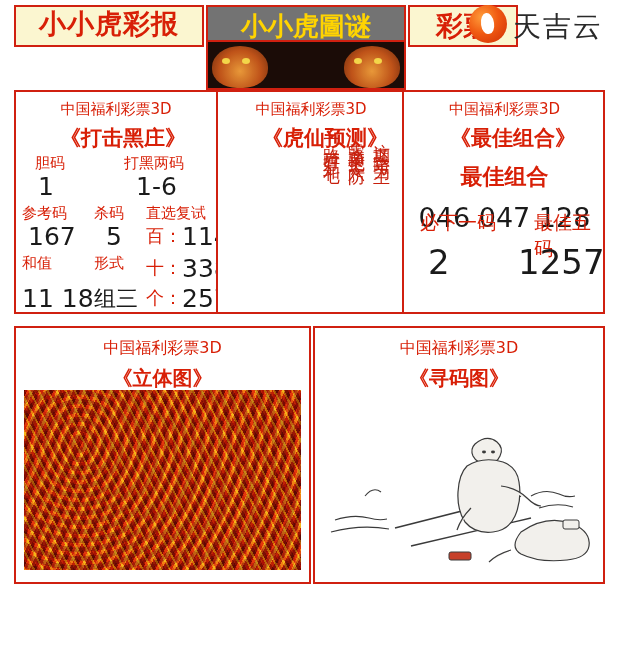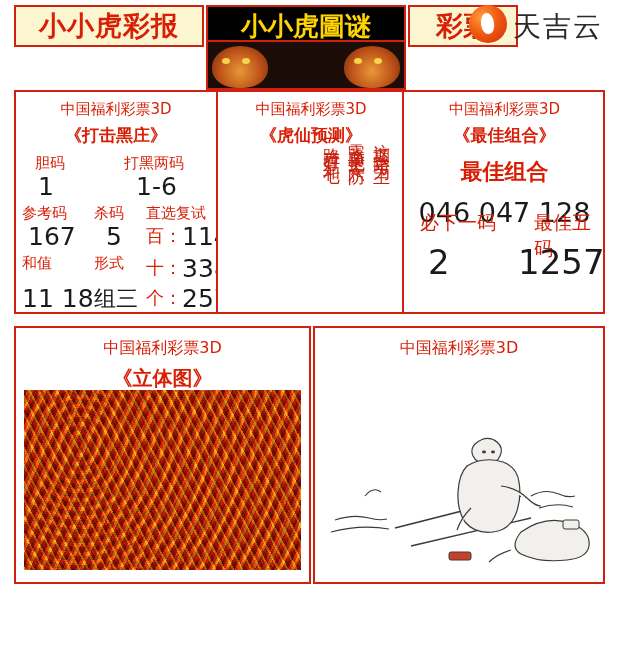--- a/index.html
+++ b/index.html
@@ -2,22 +2,22 @@
 <html><head>
 <meta charset="utf-8">
 <style>
   html,body{margin:0;padding:0;background:#fff;}
   body{width:619px;height:670px;overflow:hidden;font-family:"Liberation Serif",serif;}
   .page{position:relative;width:619px;height:670px;background:#fff;}
 
   
   .header{position:relative;height:52px;}
   .hdr-left{position:absolute;left:14px;top:5px;width:190px;height:42px;border:2px solid #d02010;background:#fbf6d0;box-sizing:border-box;}
-  .hdr-left span{display:block;text-align:center;font-size:27px;line-height:38px;font-weight:bold;color:#d81f06;font-family:Liberation Sans, sans-serif;letter-spacing:1px;border-radius:9px;}
-  .hdr-mid{position:absolute;left:206px;top:5px;width:200px;height:42px;background:#000000;border:2px solid #d02010;box-sizing:border-box;}
+  .hdr-left span{display:block;text-align:center;font-size:27px;line-height:38px;font-weight:bold;color:#d81f06;font-family:Liberation Mono, monospace;letter-spacing:1px;border-radius:9px;}
+  .hdr-mid{position:absolute;left:206px;top:5px;width:200px;height:42px;background:#737373;border:2px solid #d02010;box-sizing:border-box;}
   .hdr-mid span{display:block;text-align:center;font-size:26px;line-height:38px;font-weight:bold;color:#ffd400;font-family:"DejaVu Sans",sans-serif;}
   .hdr-right{position:absolute;left:408px;top:5px;width:110px;height:42px;border:2px solid #d02010;background:#fbf6d0;box-sizing:border-box;overflow:hidden;}
   .hdr-right span{display:block;text-align:center;font-size:27px;line-height:38px;font-weight:bold;color:#d81f06;font-family:"DejaVu Sans",sans-serif;}
   .logo{position:absolute;right:6px;top:2px;width:150px;height:46px;}
   .logo .ball{position:absolute;left:6px;top:3px;width:38px;height:38px;border-radius:50%;background:radial-gradient(circle at 34% 32%, #ff9d3a 0%, #f05a12 45%, #cf2d05 100%);}
   .logo .ball:after{content:"";position:absolute;left:12px;top:8px;width:13px;height:21px;border-radius:50% 50% 45% 45%;background:#fff;transform:rotate(-8deg);}
   .logo .txt{position:absolute;left:50px;top:6px;font-size:28px;color:#2a2a2a;font-family:"DejaVu Sans",sans-serif;letter-spacing:2px;}
 
   
   .banner{position:absolute;left:206px;top:40px;width:200px;height:50px;background:#1b0c07;border:2px solid #d02010;box-sizing:border-box;overflow:hidden;}
@@ -27,21 +27,21 @@
   .banner .tiger.l{left:4px;}
   .banner .tiger.r{right:4px;}
   .banner .tiger:before{content:"";position:absolute;left:10px;top:12px;width:8px;height:6px;background:#ffe14d;border-radius:50%;box-shadow:20px 0 0 #ffe14d;}
   .banner .num{position:absolute;left:0;right:0;top:7px;text-align:center;font-size:30px;font-weight:bold;color:#fff;font-family:"DejaVu Sans",sans-serif;text-shadow:1px 1px 2px #000;}
 
   
   .top-box{position:absolute;left:14px;top:90px;width:591px;height:224px;border:2px solid #d02010;box-sizing:border-box;overflow:hidden;}
   .vline{position:absolute;top:0;bottom:0;width:2px;background:#d02010;}
   .col{position:absolute;top:0;bottom:0;overflow:hidden;}
   .col-title{text-align:center;color:#d81f06;font-size:15px;font-family:"DejaVu Sans",sans-serif;margin-top:8px;}
-  .col-title2{text-align:center;color:#d81f06;font-size:17px;font-weight:bold;font-family:"DejaVu Sans",sans-serif;margin-top:5px;}
+  .col-title2{color:#d81f06;font-size:21px;font-weight:bold;font-family:"DejaVu Sans",sans-serif;margin-top:5px;padding-left:44px;}
 
   .lbl{color:#d81f06;font-size:15px;font-family:"DejaVu Sans",sans-serif;}
   .val{color:#1a1a1a;font-size:25px;font-family:"DejaVu Sans",sans-serif;}
   .val-r{color:#d81f06;font-size:25px;font-family:"DejaVu Sans",sans-serif;}
 
   
   .c1{left:0;width:200px;}
   .c1 .r{position:absolute;}
   
   .c2{left:202px;width:186px;}
@@ -150,20 +150,21 @@
   </div>
 
   <div class="btm-left">
     <div class="bx-t1">中国福利彩票3D</div>
     <div class="bx-t2">《立体图》</div>
     <div class="stereo"></div>
   </div>
 
   <div class="btm-right">
     <div class="bx-t1">中国福利彩票3D</div>
+    <div class="bx-t2">《寻码图》</div>
     <svg class="ink" viewBox="0 0 270 170">
       <g fill="none" stroke="#3a3a3a" stroke-width="1.1">
         <path d="M10 120 q18 -6 34 -2 q10 3 18 1"></path>
         <path d="M6 132 q30 -8 58 -3"></path>
         <path d="M40 96 q8 -10 16 -4"></path>
         <path d="M206 96 q14 -8 28 -2 q8 4 16 2"></path>
         <path d="M214 108 q18 -6 34 -1"></path>
         <path d="M70 128 L196 96" stroke-width="1.6"></path>
         <path d="M86 146 L206 118" stroke-width="1.4"></path>
       </g>

